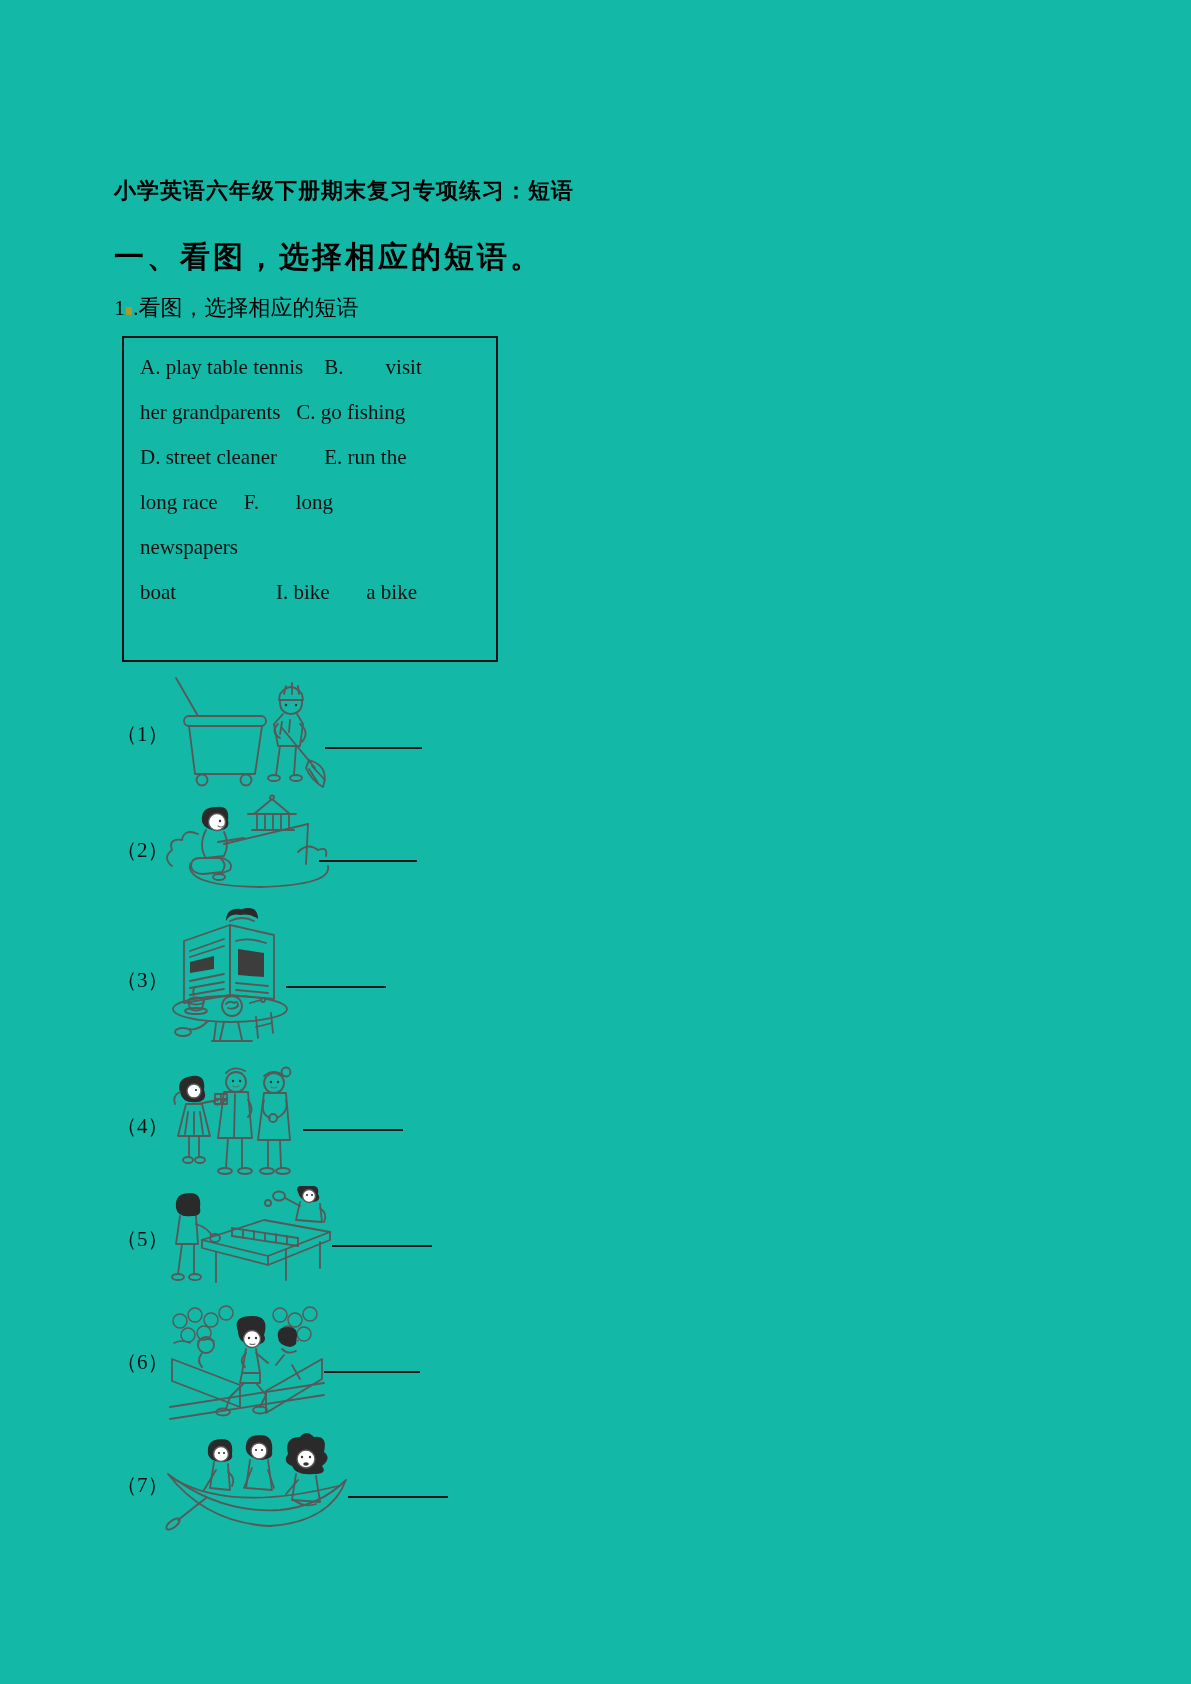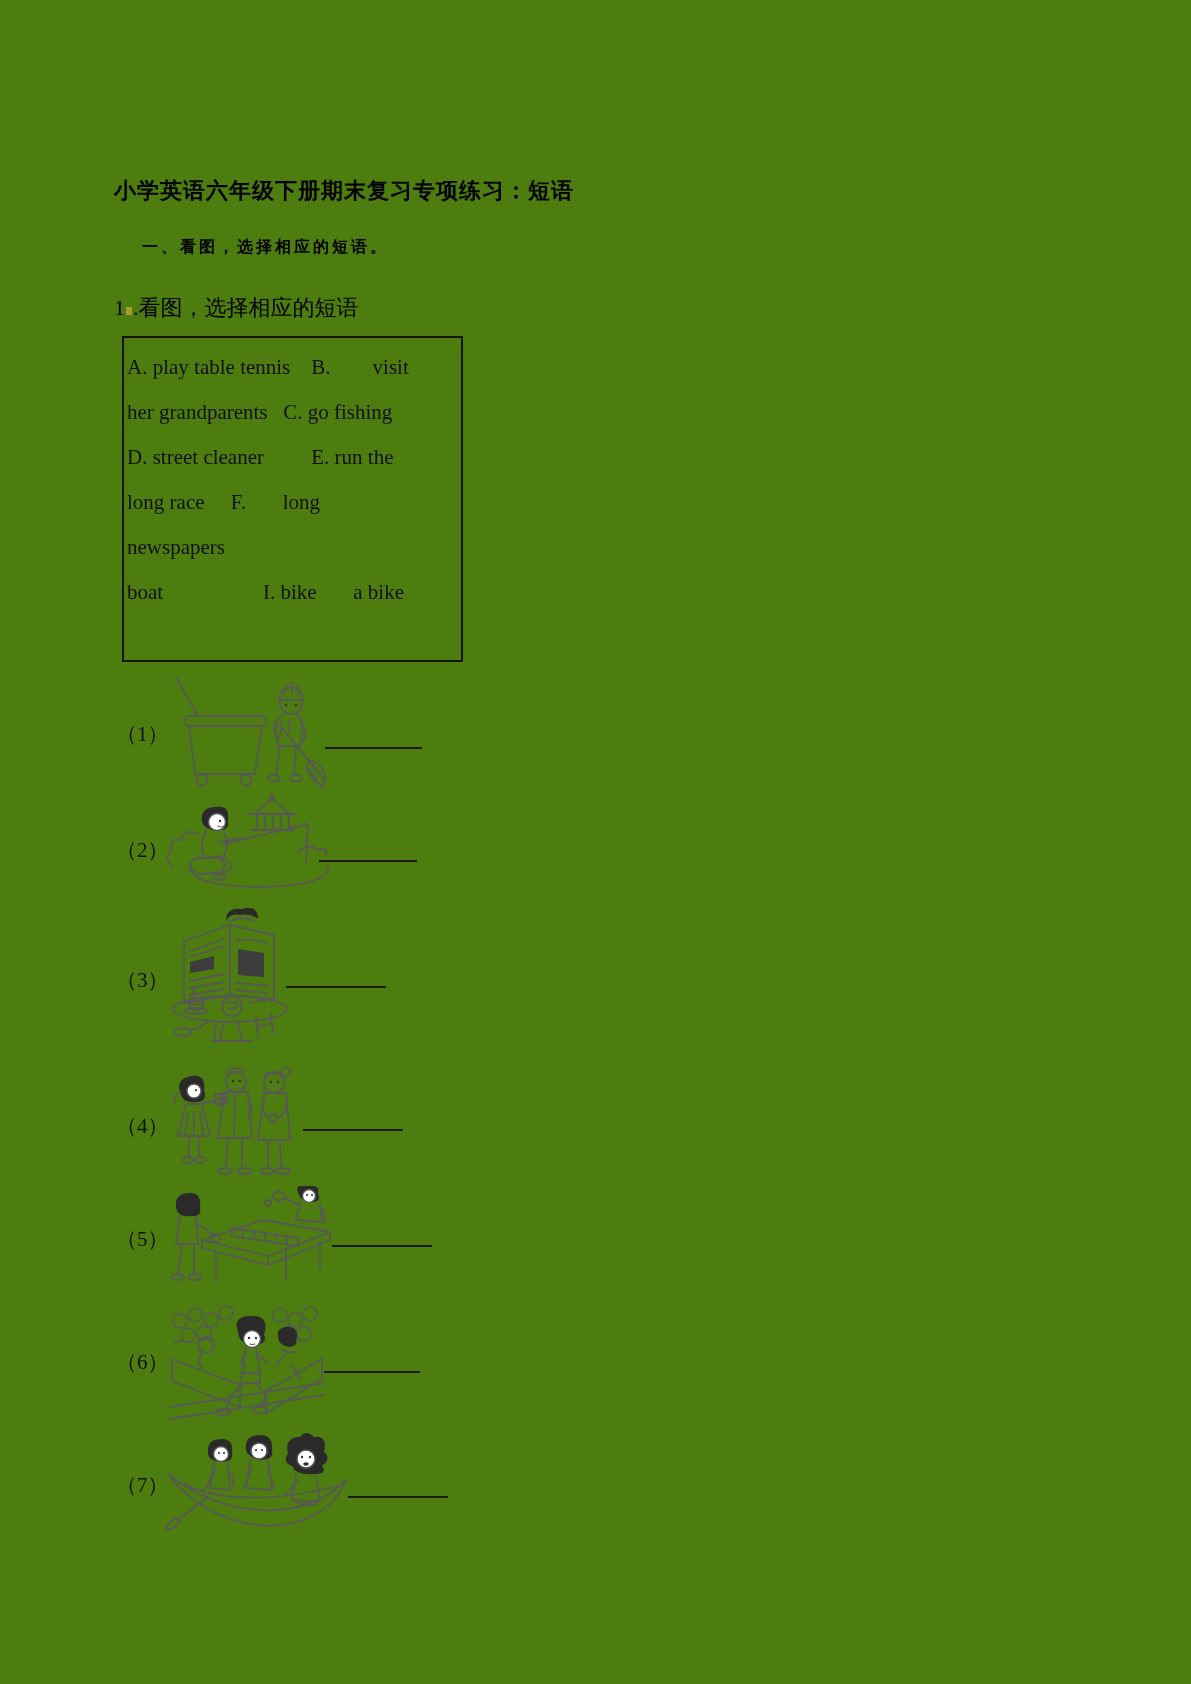--- a/index.html
+++ b/index.html
@@ -1,50 +1,49 @@
 <!DOCTYPE html>
 <html><head>
 <meta charset="utf-8">
 <style>
   html,body{margin:0;padding:0;background:#fff;}
   .page{
     position:relative;
     width:1191px;
     height:1684px;
-    background:#4d7c0f;
+    background:#14b8a6;
     margin:0 auto;
     font-family:"Liberation Serif","DejaVu Serif",serif;
     color:#000;
     overflow:hidden;
   }
   .doc-title{
     position:absolute; left:114px; top:176px;
     font-size:22px; font-weight:bold; letter-spacing:1px;
     white-space:pre;
   }
   .section-heading{
     position:absolute; left:114px; top:237px;
-    font-size:16px; font-weight:bold; letter-spacing:3px;
+    font-size:30px; font-weight:bold; letter-spacing:3px;
     white-space:pre;
-    margin-left:28px;
   }
   .question-line{
     position:absolute; left:114px; top:293px;
     font-size:22px; white-space:pre;
   }
   .q-square{
     display:inline-block; width:6px; height:8px;
     background:#a89a2b; margin:0 1px 0 1px;
   }
   .options-box{
     position:absolute; left:122px; top:336px;
-    width:341px; height:326px;
+    width:376px; height:326px;
     border:2px solid #151515;
     box-sizing:border-box;
-    padding:7px 0 0 3px;
+    padding:7px 0 0 16px;
   }
   .box-line{
     font-size:21px; line-height:45px; white-space:pre;
     color:#111;
   }
   .item-marker{
     position:absolute; font-size:21px; color:#111; white-space:pre;
   }
   .illustration{ position:absolute; }
   .illustration svg{ display:block; width:100%; height:100%; }

